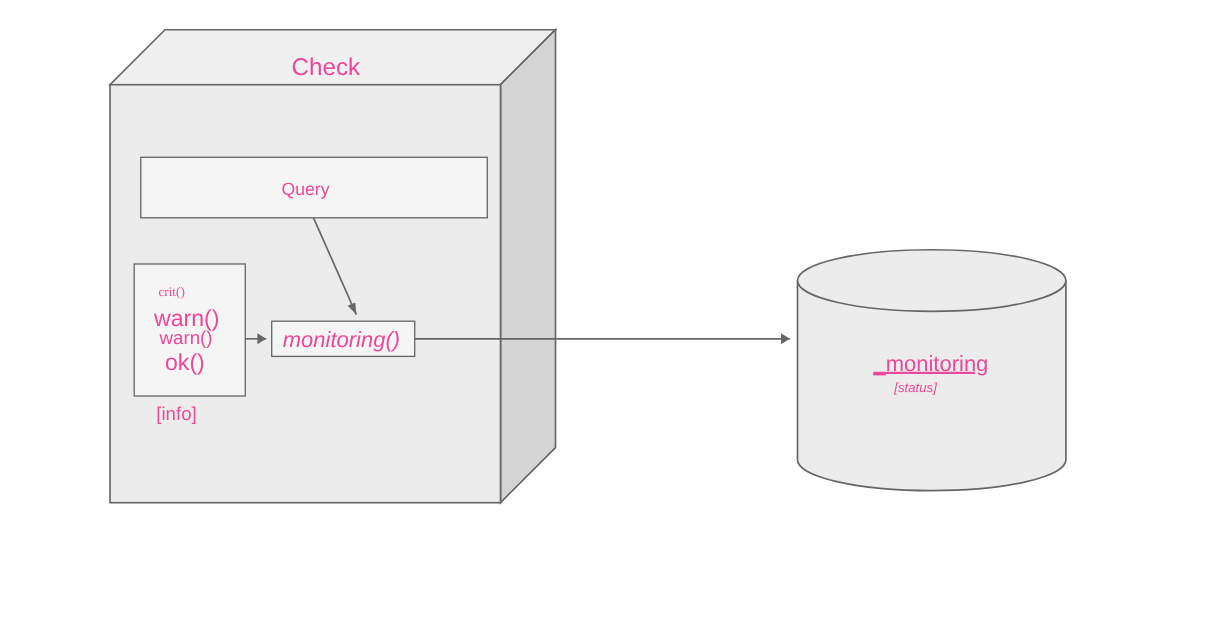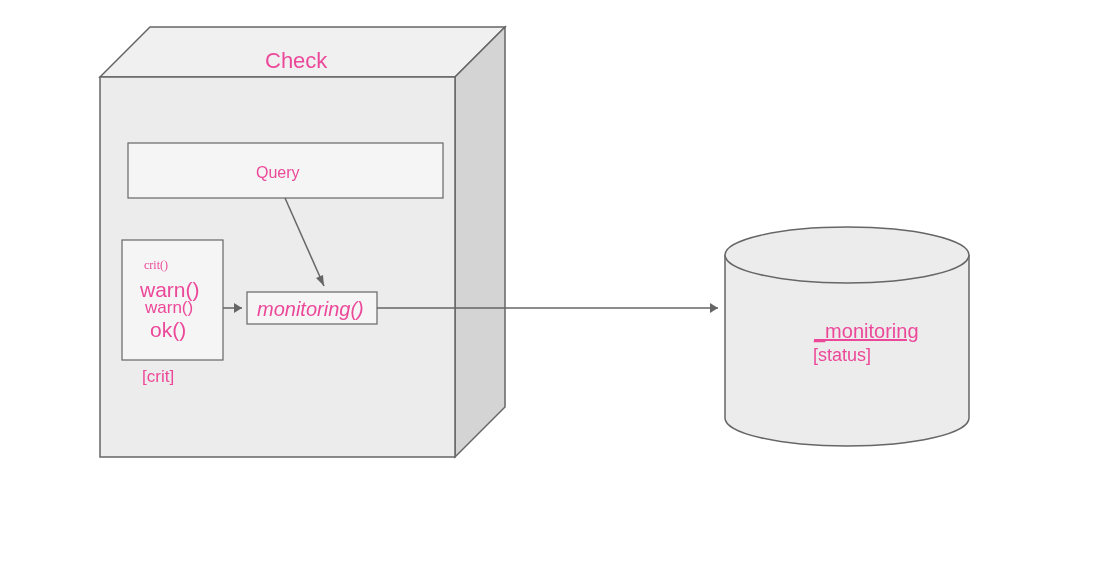--- a/index.html
+++ b/index.html
@@ -40,26 +40,26 @@
       left: 257px;
       top: 298px;
       font-size: 20px;
       font-style: italic;
     }
     .label-monitoring-db {
       left: 794px;
       top: 320px;
       font-size: 20px;
       text-decoration: underline;
-      margin-left: 20px;
     }
     .label-status {
       left: 813px;
       top: 345px;
-      font-size: 18px;
+      font-size: 12px;
+      font-style: italic;
     }
   </style>
 </head>
 <body>
 
 <svg width="1100" height="565">
 
   <polygon points="100,77 455,77 505,27 150,27" fill="#f0f0f0" stroke="#666" stroke-width="1.5"></polygon>
 
   <polygon points="455,77 505,27 505,407 455,457" fill="#d4d4d4" stroke="#666" stroke-width="1.5"></polygon>
@@ -85,16 +85,16 @@
 
   <ellipse cx="847" cy="255" rx="122" ry="28" fill="#ececec" stroke="#666" stroke-width="1.5"></ellipse>
 </svg>
 
 <div class="label label-check">Check</div>
 <div class="label label-query">Query</div>
 <div class="label label-crit">crit()</div>
 <div class="label label-warn">warn()</div>
 <div class="label label-info">warn()</div>
 <div class="label label-ok">ok()</div>
-<div class="label label-level">[crit]</div>
+<div class="label label-level">[info]</div>
 <div class="label label-monitoring-fn">monitoring()</div>
 <div class="label label-monitoring-db">_monitoring</div>
 <div class="label label-status">[status]</div>
 
 </body></html>

